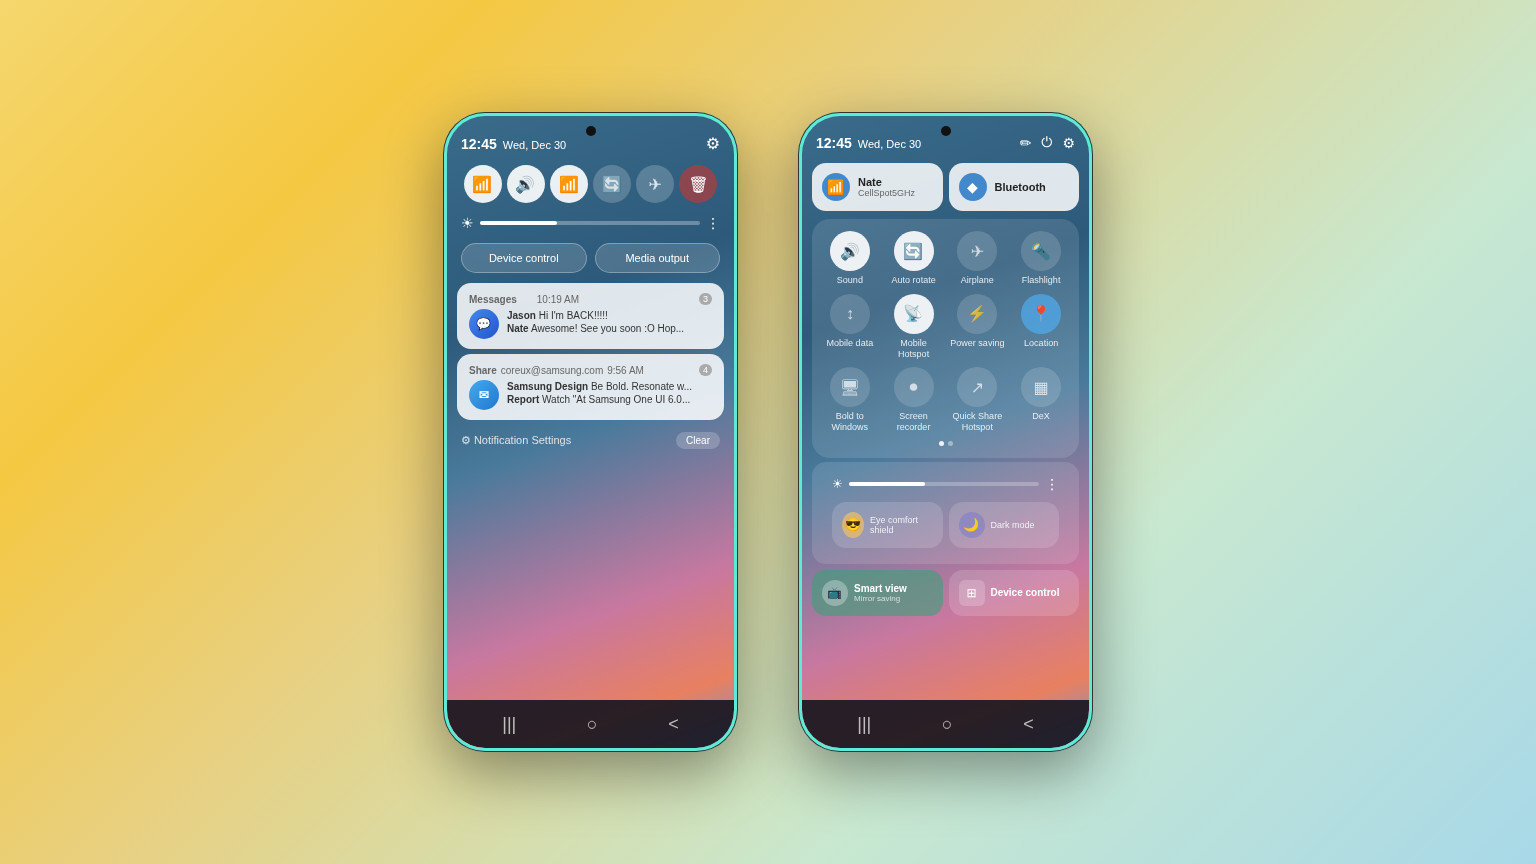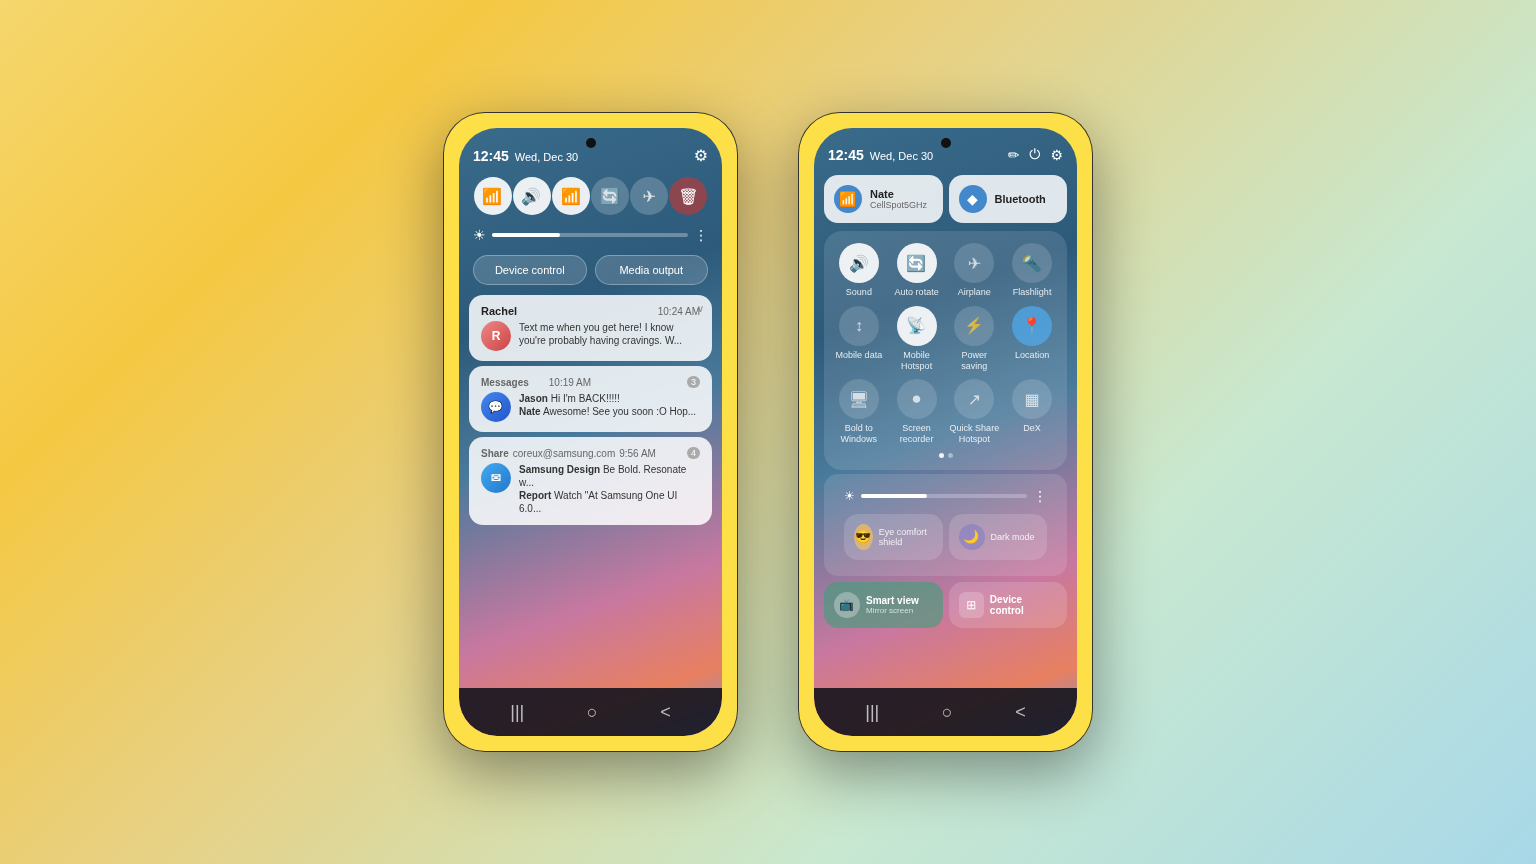--- a/index.html
+++ b/index.html
@@ -13,23 +13,23 @@
       justify-content: center;
       gap: 60px;
       font-family: 'Arial', sans-serif;
       overflow: hidden;
     }
 
     
     .phone {
       width: 295px;
       height: 640px;
-      background: #fde047;
+      background: #5eead4;
       border-radius: 42px;
-      padding: 16px;
+      padding: 4px;
       box-shadow: 0 20px 60px rgba(0,0,0,0.4), inset 0 0 0 1px #333;
       position: relative;
     }
 
     .phone-screen {
       width: 100%;
       height: 100%;
       border-radius: 38px;
       overflow: hidden;
       position: relative;
@@ -677,31 +677,20 @@
         <div class="panel-tab">
           <span>Device control</span>
         </div>
         <div class="panel-tab">
           <span>Media output</span>
         </div>
       </div>
 
       <div class="notifications">
 
-        <div class="notif-card">
-          <div class="notif-card-header">
-            <span class="notif-sender">Rachel</span>
-            <span class="notif-time-stamp">10:24 AM</span>
-          </div>
-          <div class="notif-body">
-            <div class="notif-avatar">R</div>
-            <div class="notif-text">Text me when you get here! I know you're probably having cravings. W...</div>
-          </div>
-          <div class="notif-expand">∨</div>
-        </div>
 
         <div class="notif-card">
           <div class="notif-card-header">
             <div style="display:flex;align-items:flex-start;gap:20px;">
               <span class="notif-app-name">Messages</span>
               <span class="notif-time-stamp">10:19 AM</span>
             </div>
             <span class="notif-badge">3</span>
           </div>
           <div class="notif-body">
@@ -725,20 +714,26 @@
           <div class="notif-body">
             <div class="notif-avatar email">✉</div>
             <div>
               <div class="notif-text"><strong>Samsung Design</strong>  Be Bold. Resonate w...</div>
               <div class="notif-text"><strong>Report</strong>  Watch "At Samsung One UI 6.0...</div>
             </div>
           </div>
         </div>
       </div>
 
+      <div class="notif-settings-row">
+        <span class="notif-settings-label">⚙ <span>Notification Settings</span></span>
+        <div class="clear-btn">
+          <span>Clear</span>
+        </div>
+      </div>
 
     </div>
 
     <div class="bottom-nav">
       <span class="nav-icon">|||</span>
       <span class="nav-icon">○</span>
       <span class="nav-icon">&lt;</span>
     </div>
   </div>
 </div>
@@ -865,21 +860,21 @@
             <span class="dark-tile-label">Dark mode</span>
           </div>
         </div>
       </div>
 
       <div class="smart-device-row">
         <div class="smart-tile">
           <div class="smart-icon">📺</div>
           <div class="smart-text">
             <span class="smart-name">Smart view</span>
-            <span class="smart-sub">Mirror screen</span>
+            <span class="smart-sub">Mirror saving</span>
           </div>
         </div>
         <div class="device-ctrl-tile">
           <div class="device-ctrl-icon">⊞</div>
           <span class="device-ctrl-label">Device control</span>
         </div>
       </div>
 
     </div>
 

